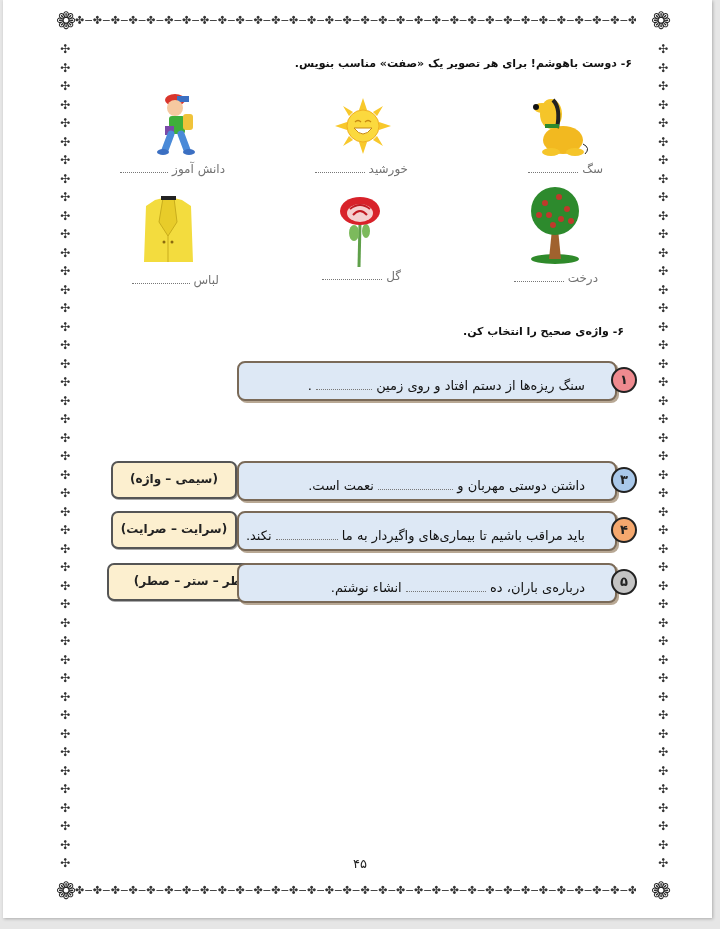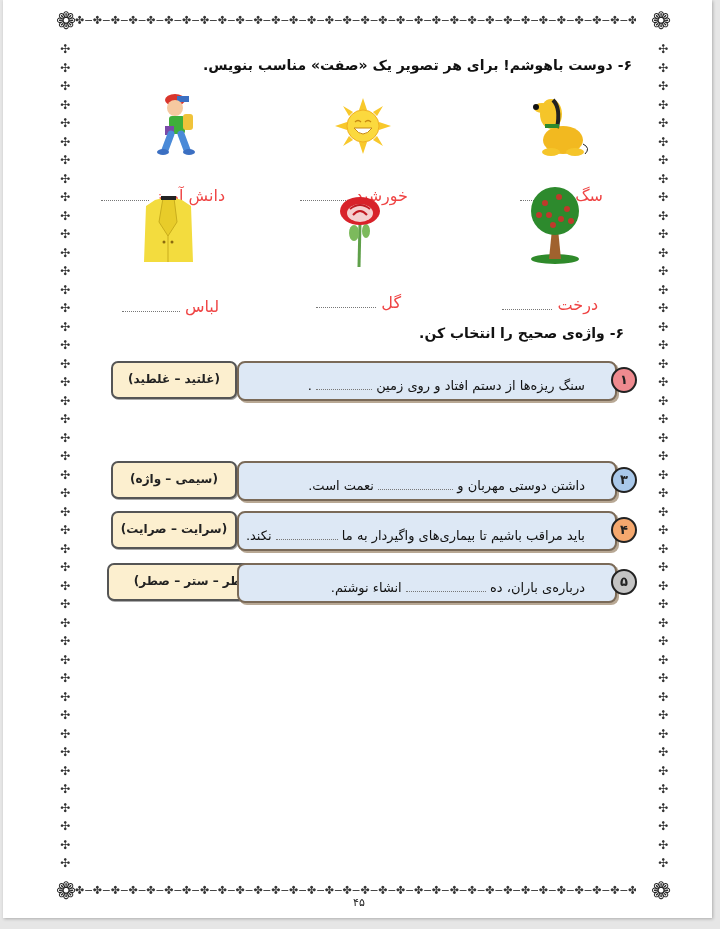--- a/index.html
+++ b/index.html
@@ -20,29 +20,29 @@
   .border-v.left { left: 55px; }
   .border-v.right { left: 653px; }
   .corner { position: absolute; width: 30px; height: 30px; font-size: 24px; line-height: 30px; text-align: center; color: #222; }
   .corner.tl { left: 48px; top: 6px; }
   .corner.tr { left: 643px; top: 6px; }
   .corner.bl { left: 48px; top: 876px; }
   .corner.br { left: 643px; top: 876px; }
 
   .rtl { direction: rtl; unicode-bidi: embed; }
   .heading {
-    position: absolute; font-size: 14px; font-weight: bold; color: #111; white-space: nowrap;
+    position: absolute; font-size: 11px; font-weight: bold; color: #111; white-space: nowrap;
   }
   .h1 { right: 80px; top: 57px; }
   .h2 { right: 88px; top: 325px; }
 
   
   .pic { position: absolute; width: 110px; text-align: center; }
   .pic .img { margin: 0 auto; position: relative; }
-  .pic .cap { position: absolute; white-space: nowrap; font-size: 16px; color: #ef4444; direction: rtl; margin-top: 24px; }
+  .pic .cap { position: absolute; white-space: nowrap; font-size: 12px; color: #737373; direction: rtl; }
   .dots { display: inline-block; border-bottom: 1px dotted #777; vertical-align: baseline; height: 1px; }
 
   
   .row { position: absolute; left: 104px; width: 530px; height: 40px; }
   .sentence-box {
     position: absolute; right: 20px; top: 0; width: 376px; height: 36px;
     background: #dde8f5; border: 2px solid #7a6a58; border-radius: 8px;
     box-shadow: 2px 2px 0 #b8a894;
   }
   .sentence {
@@ -51,21 +51,21 @@
   .badge {
     position: absolute; right: 0; top: 6px; width: 22px; height: 22px; border-radius: 50%;
     border: 2px solid #222; font-size: 13px; line-height: 22px; text-align: center; color: #222; font-weight: bold;
   }
   .choice-box {
     position: absolute; left: 4px; top: 0; width: 122px; height: 34px;
     background: #fcefcf; border: 2px solid #555; border-radius: 7px;
     box-shadow: 1px 1px 0 #aaa;
   }
   .choice { position: absolute; left: 0; right: 0; top: 9px; text-align: center; font-size: 12px; font-weight: bold; color: #222; direction: rtl; white-space: nowrap; }
-  .page-num { position: absolute; left: 350px; top: 856px; font-size: 11px; color: #222; margin-top: 40px; }
+  .page-num { position: absolute; left: 350px; top: 856px; font-size: 13px; color: #222; }
 </style>
 </head>
 <body>
 
 <div class="page">
 
   <div class="border-h top">✤─✤─✤─✤─✤─✤─✤─✤─✤─✤─✤─✤─✤─✤─✤─✤─✤─✤─✤─✤─✤─✤─✤─✤─✤─✤─✤─✤─✤─✤─✤─✤─✤─✤─✤─✤─✤─</div>
   <div class="border-h bottom">✤─✤─✤─✤─✤─✤─✤─✤─✤─✤─✤─✤─✤─✤─✤─✤─✤─✤─✤─✤─✤─✤─✤─✤─✤─✤─✤─✤─✤─✤─✤─✤─✤─✤─✤─✤─✤─</div>
   <div class="border-v left">✣ ✣ ✣ ✣ ✣ ✣ ✣ ✣ ✣ ✣ ✣ ✣ ✣ ✣ ✣ ✣ ✣ ✣ ✣ ✣ ✣ ✣ ✣ ✣ ✣ ✣ ✣ ✣ ✣ ✣ ✣ ✣ ✣ ✣ ✣ ✣ ✣ ✣ ✣ ✣ ✣ ✣ ✣ ✣ ✣</div>
   <div class="border-v right">✣ ✣ ✣ ✣ ✣ ✣ ✣ ✣ ✣ ✣ ✣ ✣ ✣ ✣ ✣ ✣ ✣ ✣ ✣ ✣ ✣ ✣ ✣ ✣ ✣ ✣ ✣ ✣ ✣ ✣ ✣ ✣ ✣ ✣ ✣ ✣ ✣ ✣ ✣ ✣ ✣ ✣ ✣ ✣ ✣</div>
@@ -176,23 +176,20 @@
       <path d="M15 14 Q25 6 35 14 M18 20 Q25 12 32 20" stroke="#c01a22" stroke-width="2" fill="none"></path>
     </svg>
     <div class="cap" style="right:14px; top:74px;">
       <span>گل</span> <span class="dots" style="width:60px;"></span>
     </div>
   </div>
 
   <div class="heading h2 rtl">۶- واژه‌ی صحیح را انتخاب کن.</div>
 
   <div class="row" style="top:361px;">
-    <div class="choice-box">
-      <div class="choice">(غلتید – غلطید)</div>
-    </div>
     <div class="sentence-box">
       <div class="sentence">
         <span>سنگ ریزه‌ها از دستم افتاد و روی زمین</span> <span class="dots" style="width:56px;"></span> <span>.</span>
       </div>
     </div>
     <div class="badge" style="background:#ef8a8f;">۱</div>
   </div>
 
 
   <div class="row" style="top:461px;">

